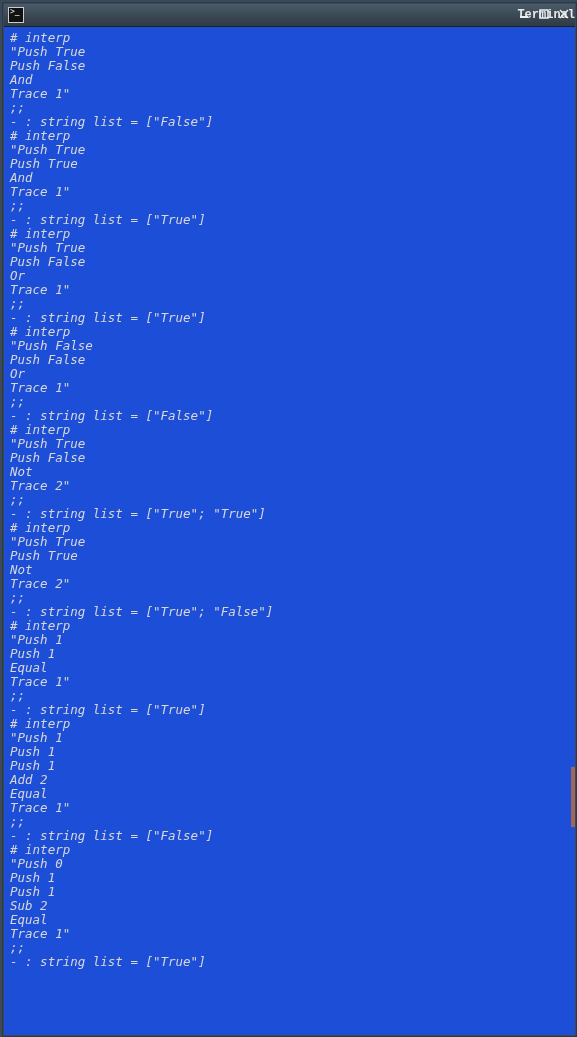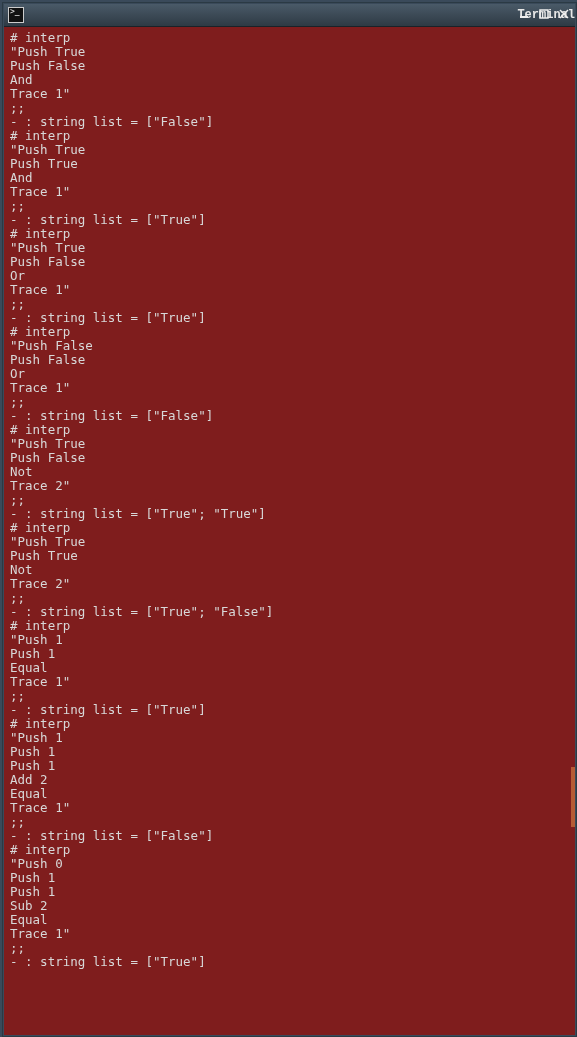--- a/index.html
+++ b/index.html
@@ -73,29 +73,30 @@
     display: flex;
     align-items: center;
     justify-content: center;
     color: #eee;
     font-size: 10px;
     cursor: pointer;
   }
   .winbtn svg { display: block; }
   .terminal {
     flex: 1;
-    background: #7f1d1d;
+    background: #1d4ed8;
     color: #d8d8d8;
     font-size: 12.5px;
     line-height: 14px;
     padding: 4px 6px;
     white-space: pre;
     overflow: hidden;
     position: relative;
     font-family: "DejaVu Sans Mono", "Liberation Mono", monospace;
+    font-style: italic;
   }
   .scroll-indicator {
     position: absolute;
     right: 0;
     top: 740px;
     width: 4px;
     height: 60px;
     background: #c46b3c;
     opacity: 0.8;
   }

